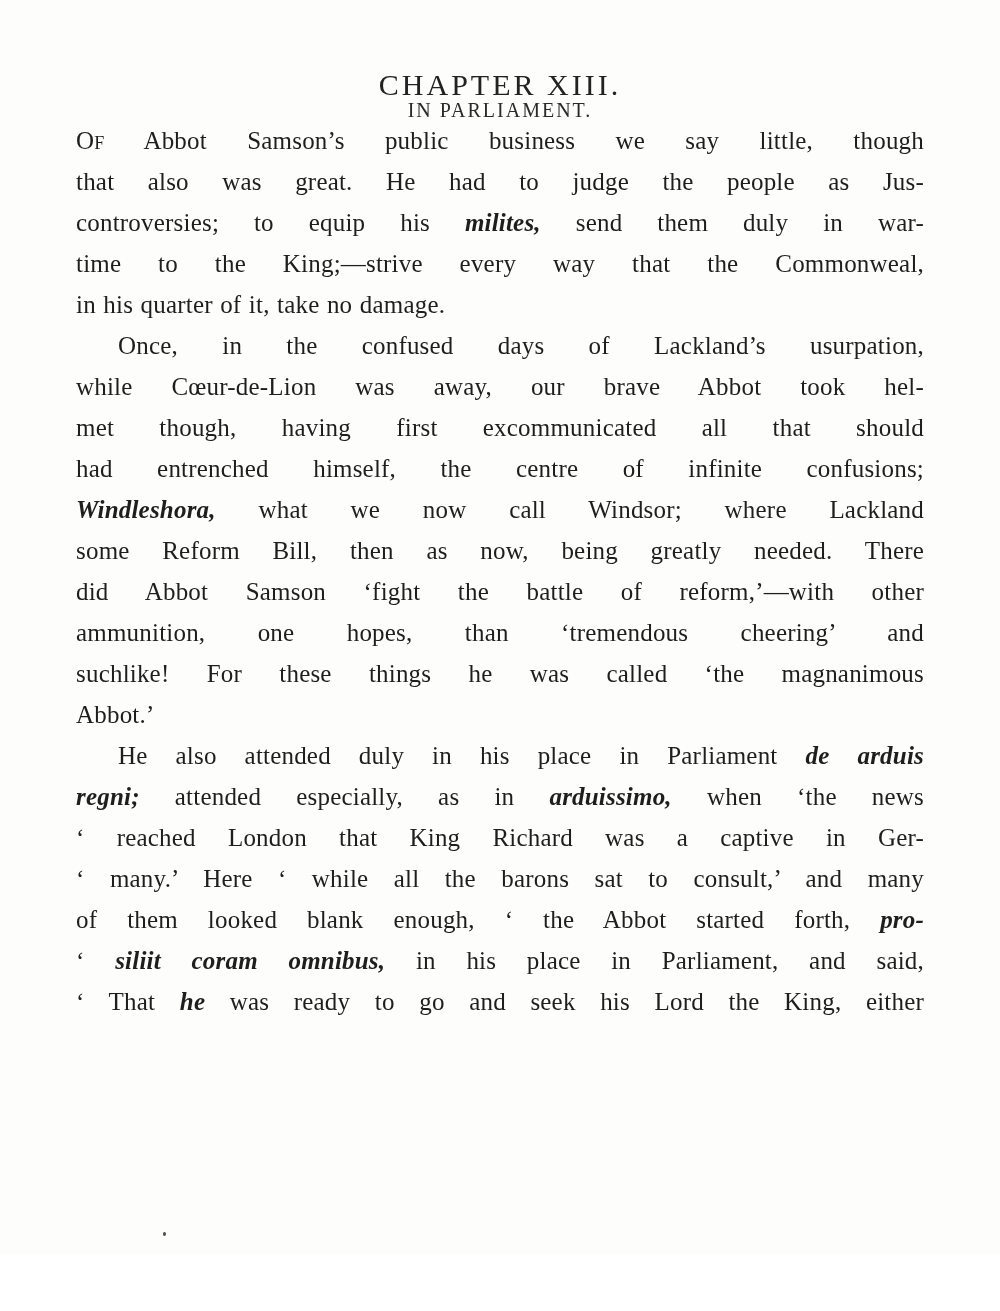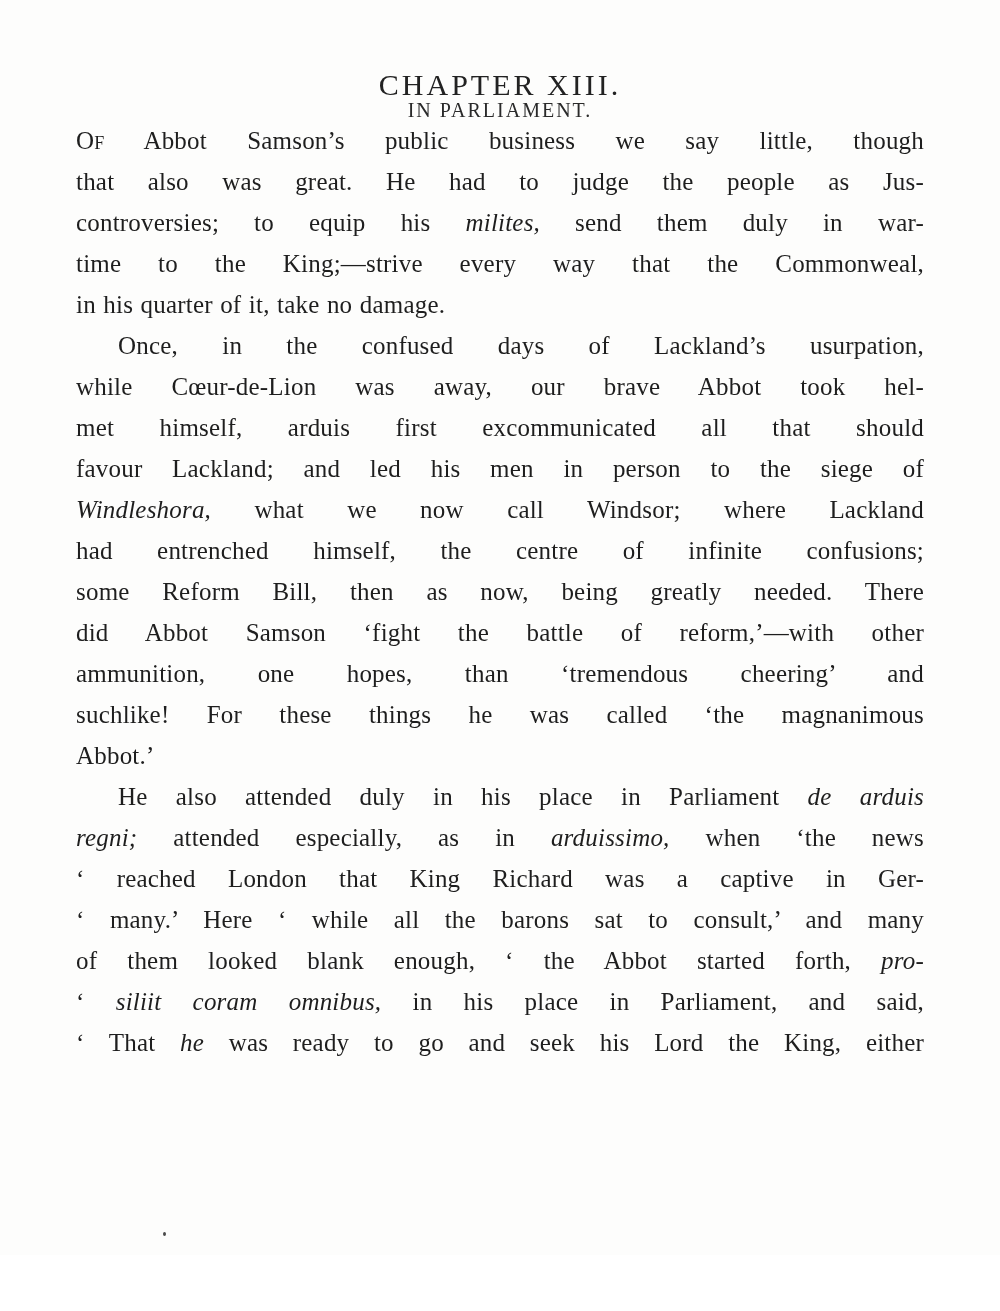--- a/index.html
+++ b/index.html
@@ -46,21 +46,21 @@
     text-align-last: justify;
     letter-spacing: 0.2px;
     word-spacing: 1px;
   }
   .line.endline {
     text-align-last: left;
   }
   .line.indent {
     text-indent: 42px;
   }
-  .it { font-style: italic; }
+  .it { font-style: italic; font-weight: bold; }
   .sc { font-variant: small-caps; }
   .artifact-dot {
     position: absolute;
     left: 163px;
     top: 1232px;
     width: 3px;
     height: 4px;
     background: #4a4a4a;
     border-radius: 50%;
   }
@@ -75,24 +75,23 @@
       <div class="paragraph">
         <div class="line"><span>O</span><span class="sc">f</span><span> Abbot Samson’s public business we say little, though</span></div>
         <div class="line"><span>that also was great.  He had to judge the people as Jus-</span></div>
         <div class="line"><span>controversies; to equip his </span><span class="it">milites,</span><span> send them duly in war-</span></div>
         <div class="line"><span>time to the King;—strive every way that the Commonweal,</span></div>
         <div class="line endline"><span>in his quarter of it, take no damage.</span></div>
       </div>
       <div class="paragraph">
         <div class="line indent"><span>Once, in the confused days of Lackland’s usurpation,</span></div>
         <div class="line"><span>while Cœur-de-Lion was away, our brave Abbot took hel-</span></div>
-        <div class="line"><span>met himself, arduis first excommunicated all that should</span></div>
-        <div class="line"><span>favour Lackland; and led his men in person to the siege of</span></div>
+        <div class="line"><span>met though, having first excommunicated all that should</span></div>
+        <div class="line"><span>had entrenched himself, the centre of infinite confusions;</span></div>
         <div class="line"><span class="it">Windleshora,</span><span> what we now call Windsor; where Lackland</span></div>
-        <div class="line"><span>had entrenched himself, the centre of infinite confusions;</span></div>
         <div class="line"><span>some Reform Bill, then as now, being greatly needed.  There</span></div>
         <div class="line"><span>did Abbot Samson ‘fight the battle of reform,’—with other</span></div>
         <div class="line"><span>ammunition, one hopes, than ‘tremendous cheering’ and</span></div>
         <div class="line"><span>suchlike!  For these things he was called ‘the magnanimous</span></div>
         <div class="line endline"><span>Abbot.’</span></div>
       </div>
       <div class="paragraph">
         <div class="line indent"><span>He also attended duly in his place in Parliament </span><span class="it">de arduis</span></div>
         <div class="line"><span class="it">regni;</span><span> attended especially, as in </span><span class="it">arduissimo,</span><span> when ‘the news</span></div>
         <div class="line"><span>‘ reached London that King Richard was a captive in Ger-</span></div>

